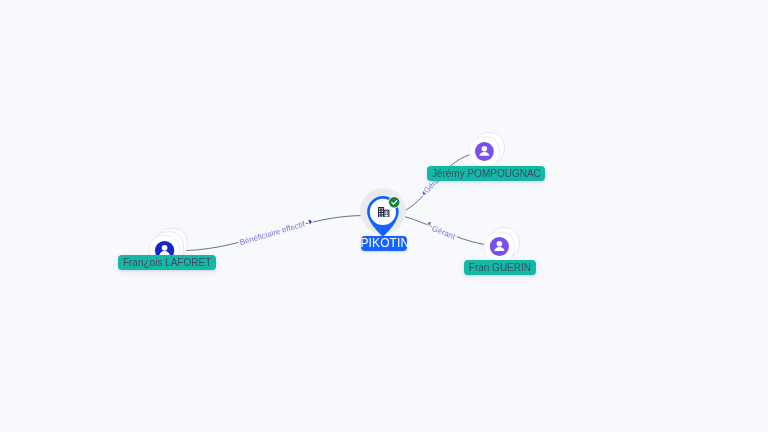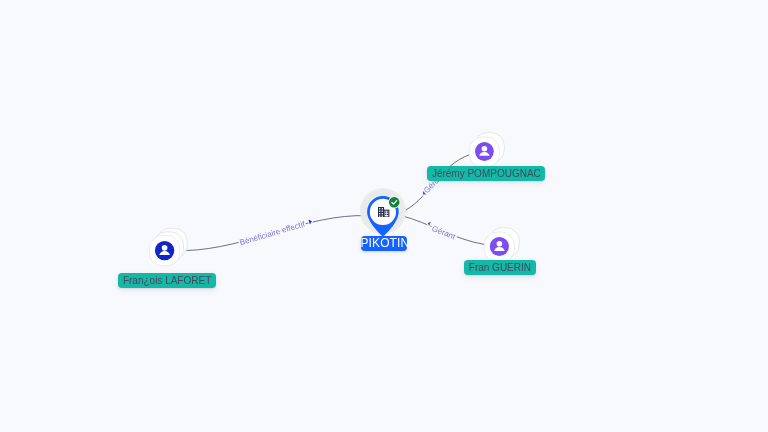--- a/index.html
+++ b/index.html
@@ -96,21 +96,21 @@
         <rect x="11.8" y="3.2" width="30.4" height="30.4" rx="13.2" fill="#fff" stroke="#dedee6" stroke-width="0.8"></rect>
         <rect x="8.1" y="6.8" width="30.4" height="30.4" rx="13.2" fill="#fff" stroke="#dedee6" stroke-width="0.8"></rect>
         <rect x="4.4" y="10.4" width="30.4" height="30.4" rx="13.2" fill="#fff" stroke="#e6e6ee" stroke-width="0.8"></rect>
       </g>
       <circle cx="19.6" cy="25.6" r="9.7" fill="#1226c8"></circle>
       <g transform="translate(9.9,15.9) scale(0.1054)">
         <circle cx="92" cy="66" r="27" fill="#fff"></circle>
         <path fill="#fff" d="M92 96 c-26 0 -46 16 -50 38 h100 c-4 -22 -24 -38 -50 -38 z"></path>
       </g>
     </svg>
-    <div class="name-chip" style="left: -46.2px; top: 22px; color: rgb(65, 74, 94);">Fran¿ois LAFORET</div>
+    <div class="name-chip" style="left: -46.2px; top: 4px; color: rgb(65, 74, 94);">Fran¿ois LAFORET</div>
   </div>
 
   <div class="node" style="left: 483.9px; top: 151px;">
     <svg class="avatar-stack" style="left:-20px;top:-24px;width:46px;height:46px;" viewBox="0 0 46 46">
       <g>
         <rect x="10.1" y="5.7" width="30.2" height="30.2" rx="13.2" fill="#fff" stroke="#dedee6" stroke-width="0.8"></rect>
         <rect x="5.3" y="10" width="30.2" height="30.2" rx="13.2" fill="#fff" stroke="#e6e6ee" stroke-width="0.8"></rect>
       </g>
       <circle cx="20.4" cy="24.5" r="9.4" fill="#7b4ef0"></circle>
       <g transform="translate(11,15.1) scale(0.1022)">

